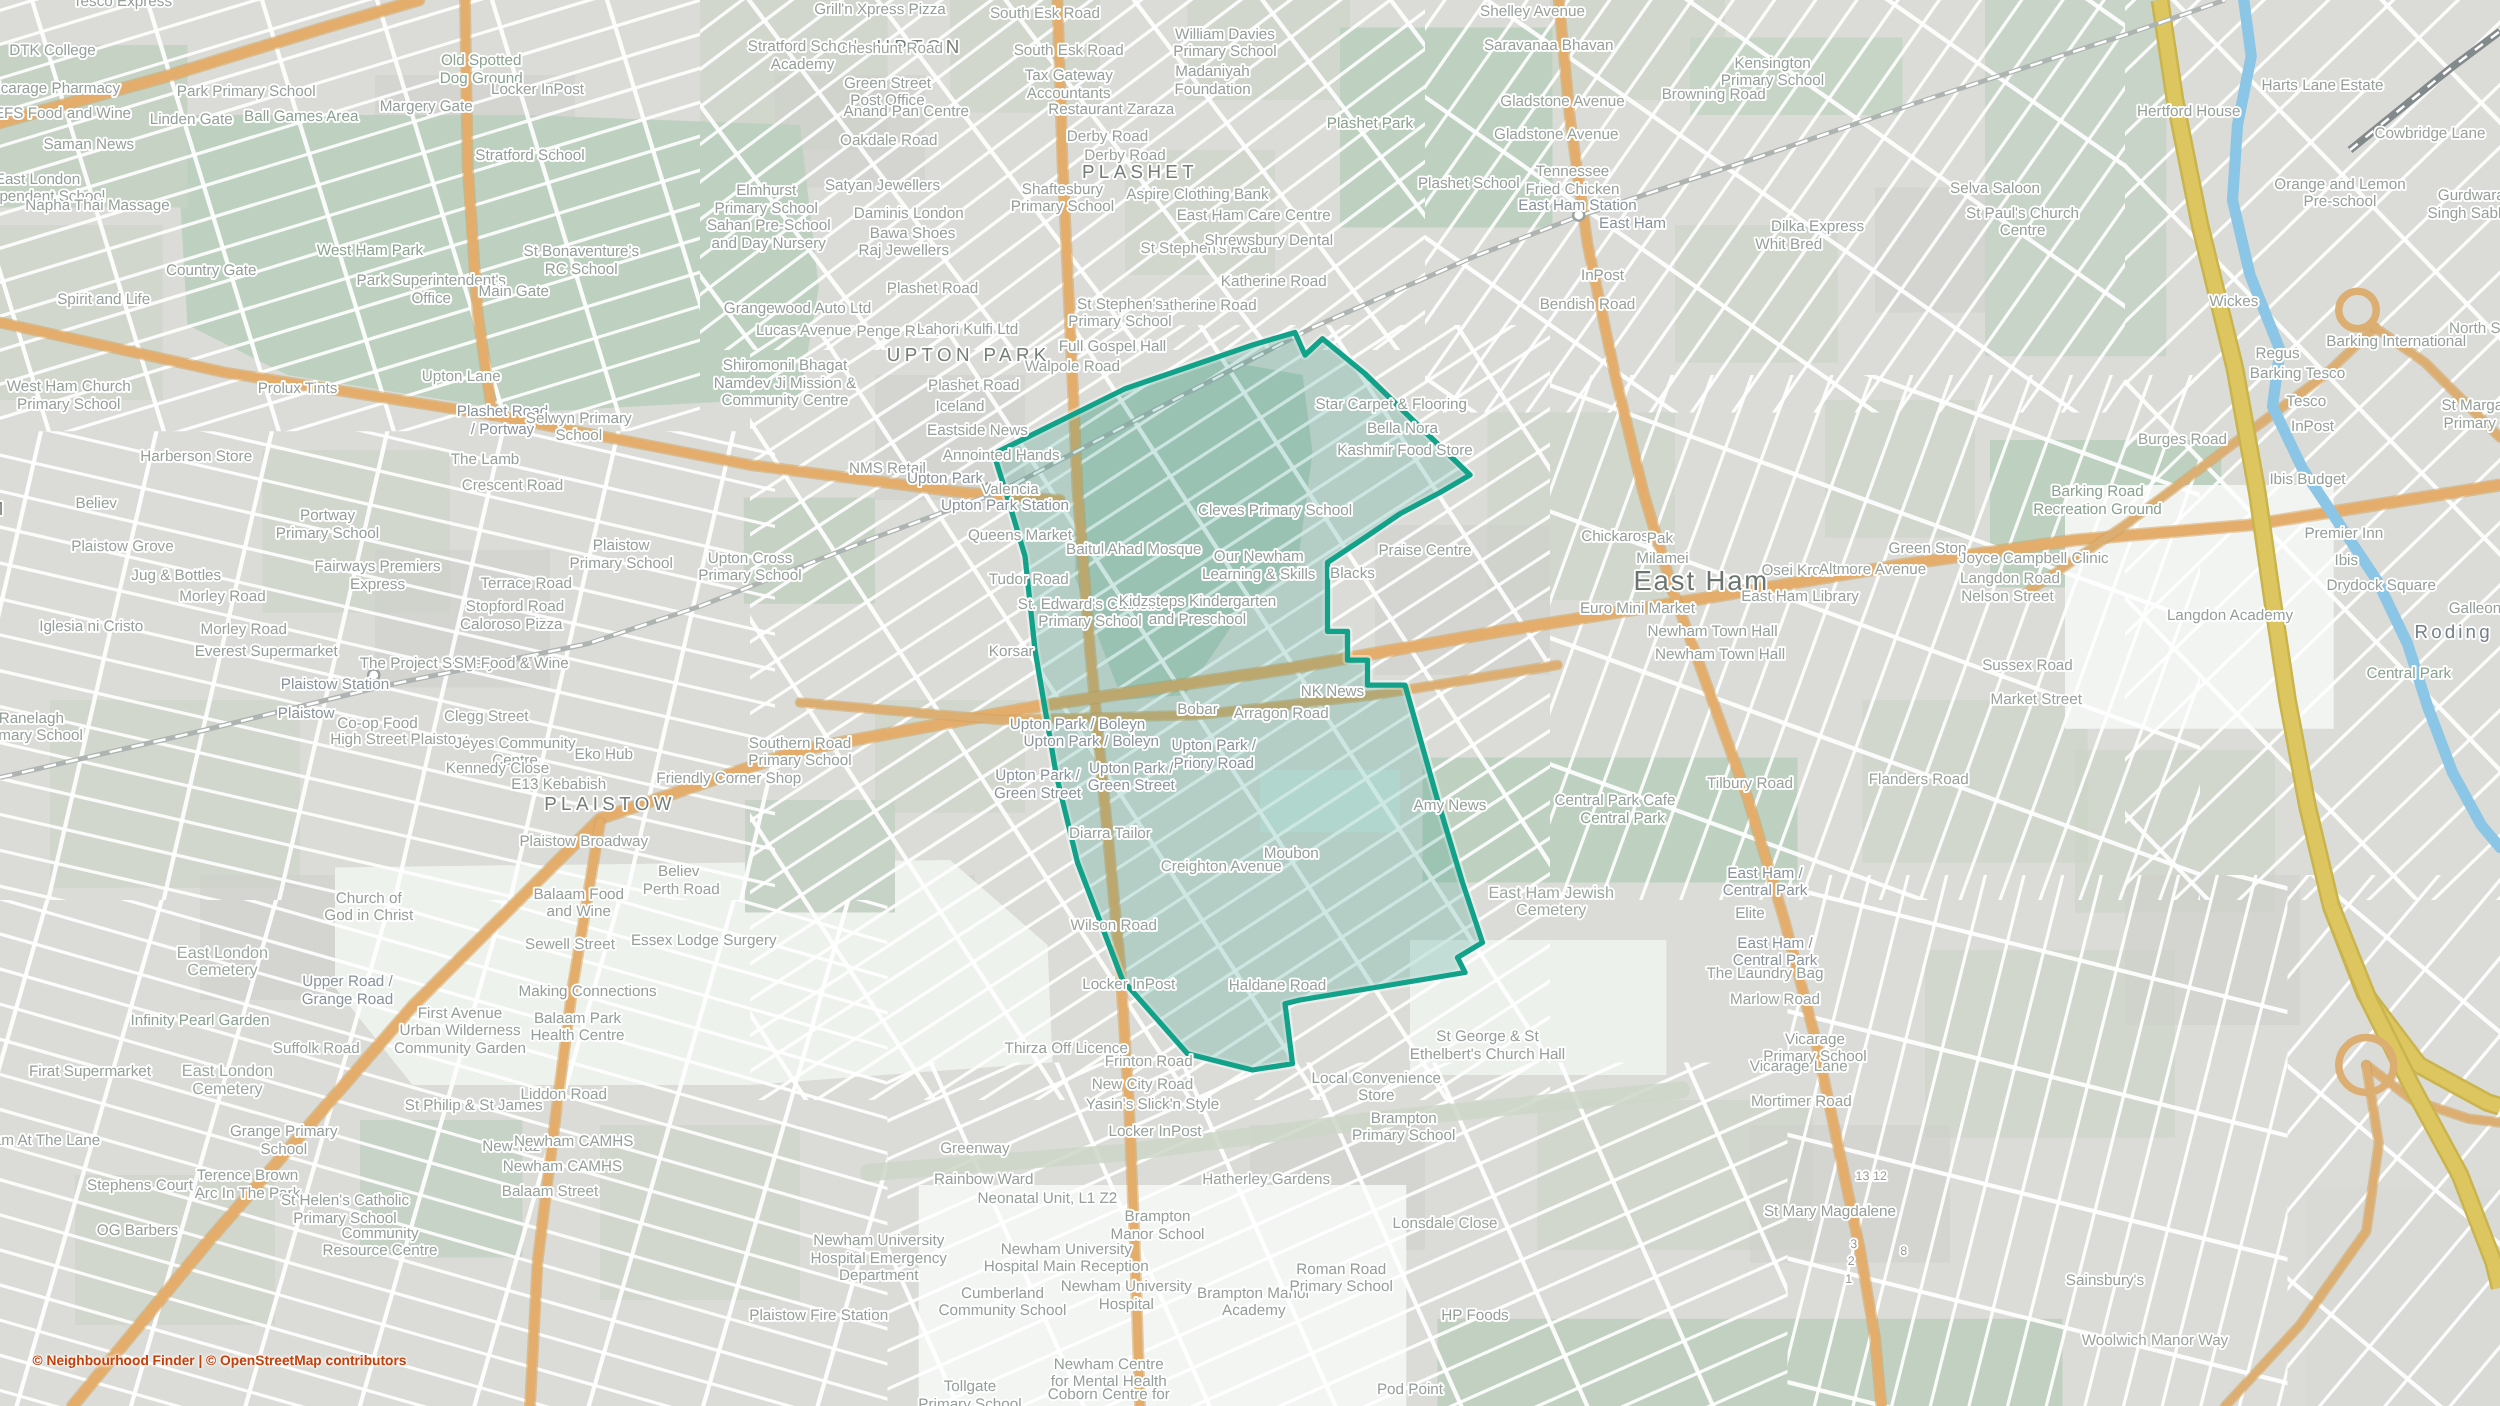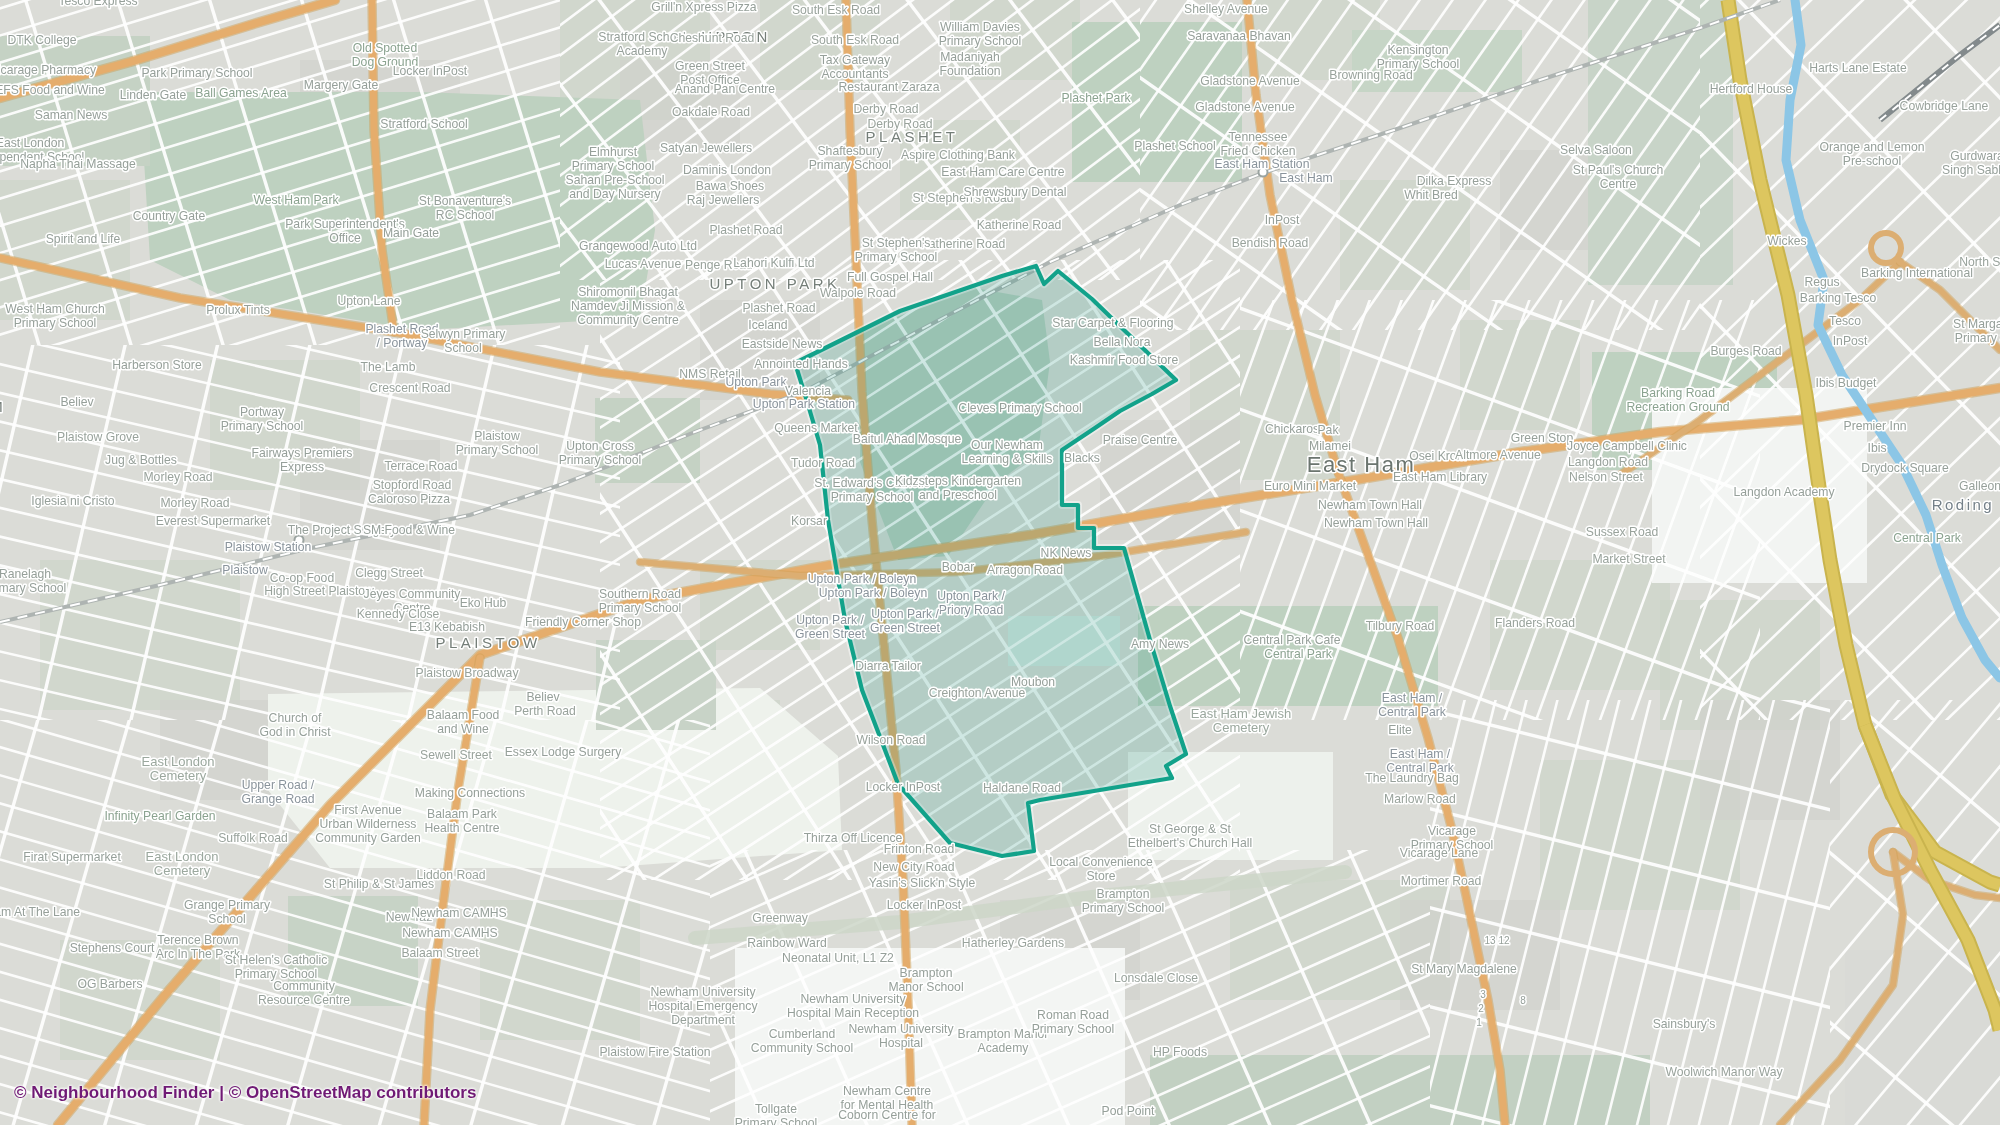--- a/index.html
+++ b/index.html
@@ -9,21 +9,21 @@
        paint-order:stroke;stroke:#ffffff;stroke-width:3px;stroke-linejoin:round;fill:#96a09a;}
   .road{fill:#99a39c;}
   .poi{fill:#96a09a;}
   .station{fill:#8a949c;}
   .park{fill:#8ba390;}
   .cem{fill:#9ba89e;font-size:13px;}
   .town{fill:#747e78;font-size:15px;letter-spacing:3.5px;}
   .bigtown{fill:#6b756f;font-size:22px;letter-spacing:1.5px;}
   .water{fill:#748089;font-size:15px;letter-spacing:2.5px;}
   .tiny{font-size:10px;}
-  .attribution{position:absolute;left:14px;top:1083px;font-size:17px;font-weight:600;color:#701a75;
+  .attribution{position:absolute;left:26px;top:1083px;font-size:11px;font-weight:600;color:#c2410c;
        text-shadow:0 0 3px #fff,0 0 3px #fff,0 0 3px #fff;white-space:nowrap;}
 </style>
 </head>
 <body>
 
 <div class="viewport">
   <svg width="2000" height="1125" viewBox="0 0 2000 1125" xmlns="http://www.w3.org/2000/svg">
       <rect x="0" y="0" width="2000" height="1125" fill="#dbdcd7"></rect>
       <rect x="560" y="0" width="150" height="120" fill="#c9d3c6" opacity="0.6"></rect>
       <rect x="760" y="0" width="120" height="90" fill="#c9d3c6" opacity="0.6"></rect>

